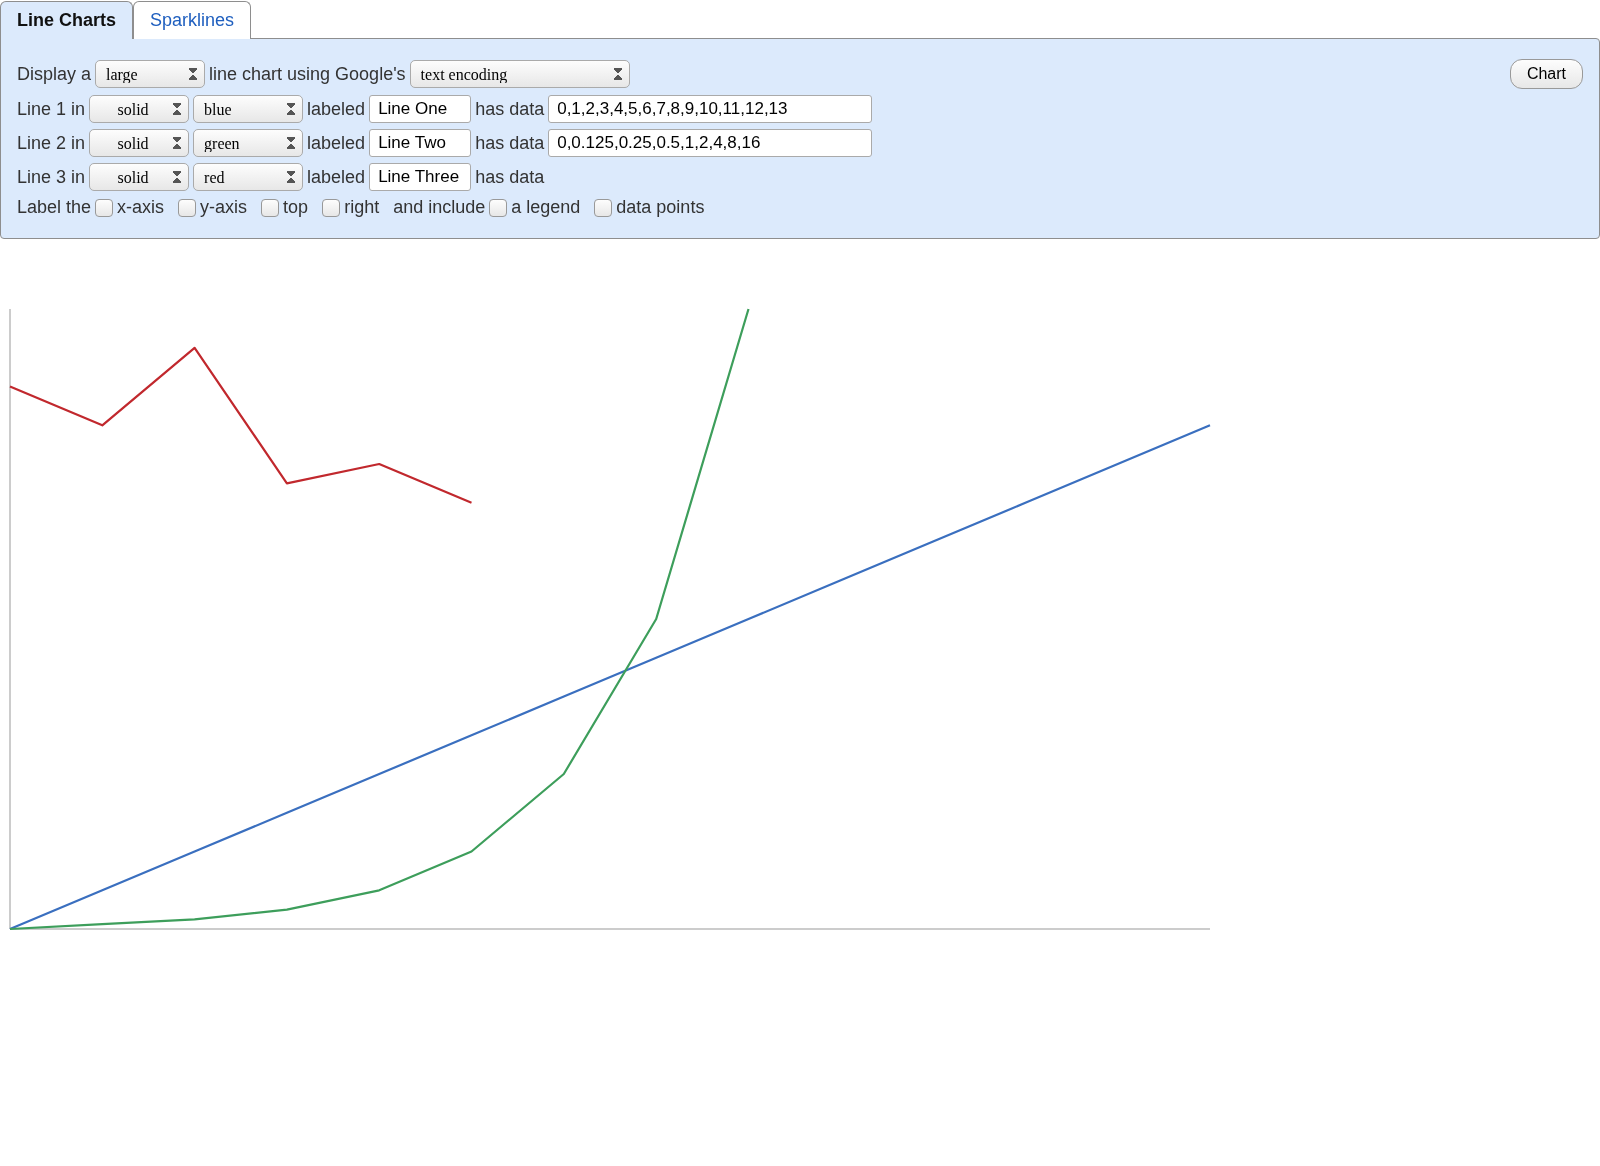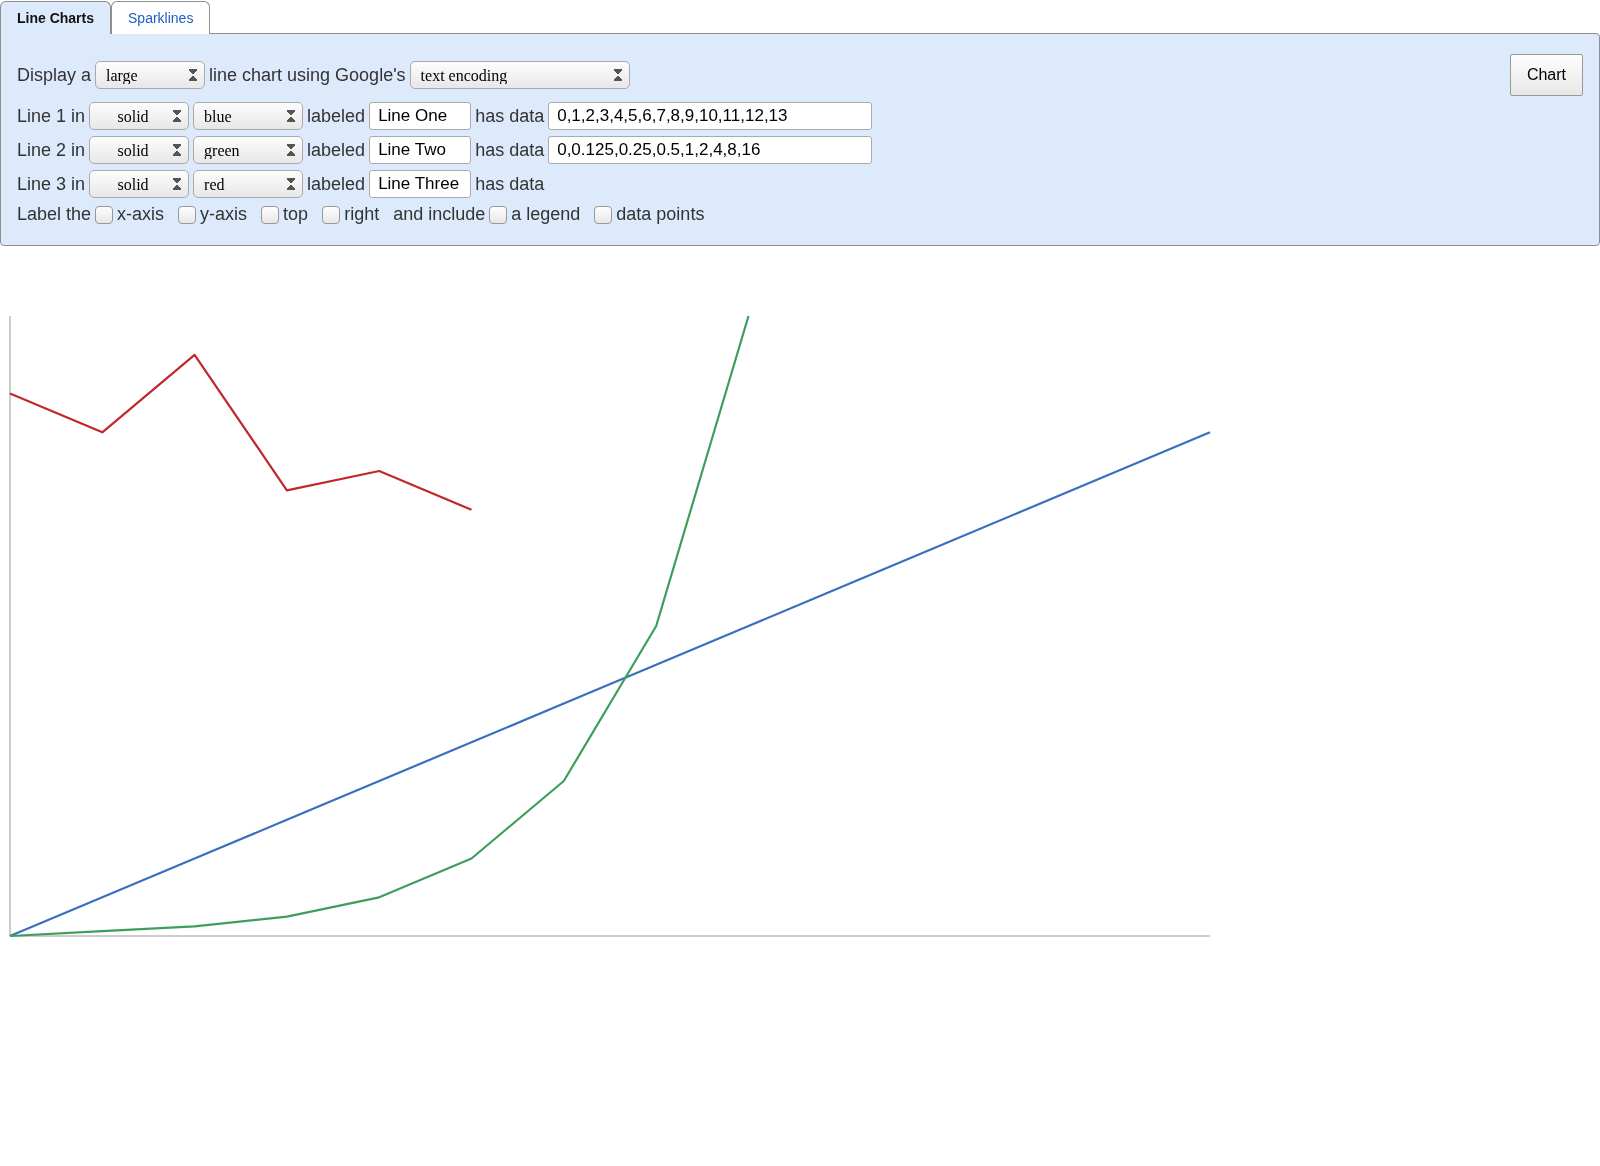--- a/index.html
+++ b/index.html
@@ -20,21 +20,21 @@
     padding: 8px 16px;
     border: 1px solid #8e8e8e;
     border-bottom: none;
     background: #fff;
     color: #1f5fbf;
     cursor: pointer;
     border-top-left-radius: 6px;
     border-top-right-radius: 6px;
     position: relative;
     top: 1px;
-    font-size: 14px;
+    font-size: 18px;
   }
   .tab.active {
     background: #dceafc;
     color: #111;
     font-weight: bold;
     border-color: #8e8e8e;
     z-index: 2;
   }
   .panel {
     border: 1px solid #8e8e8e;
@@ -92,25 +92,25 @@
     height: 28px;
     border: 1px solid #aaa;
     border-radius: 3px;
     padding: 2px 8px;
     background: #fff;
   }
   input.label-in { width: 102px; }
   input.data-in  { width: 324px; }
   button.chart-btn {
     font-size: 16px;
-    height: 42px;
+    height: 30px;
     padding: 2px 16px;
     background: linear-gradient(#fdfdfd,#e7e7e7);
     border: 1px solid #999;
-    border-radius: 2px;
+    border-radius: 12px;
     cursor: pointer;
   }
   .chk {
     width: 18px;
     height: 18px;
     border: 1px solid #999;
     border-radius: 4px;
     background: linear-gradient(#fdfdfd,#e7e7e7);
     display: inline-block;
     cursor: pointer;

